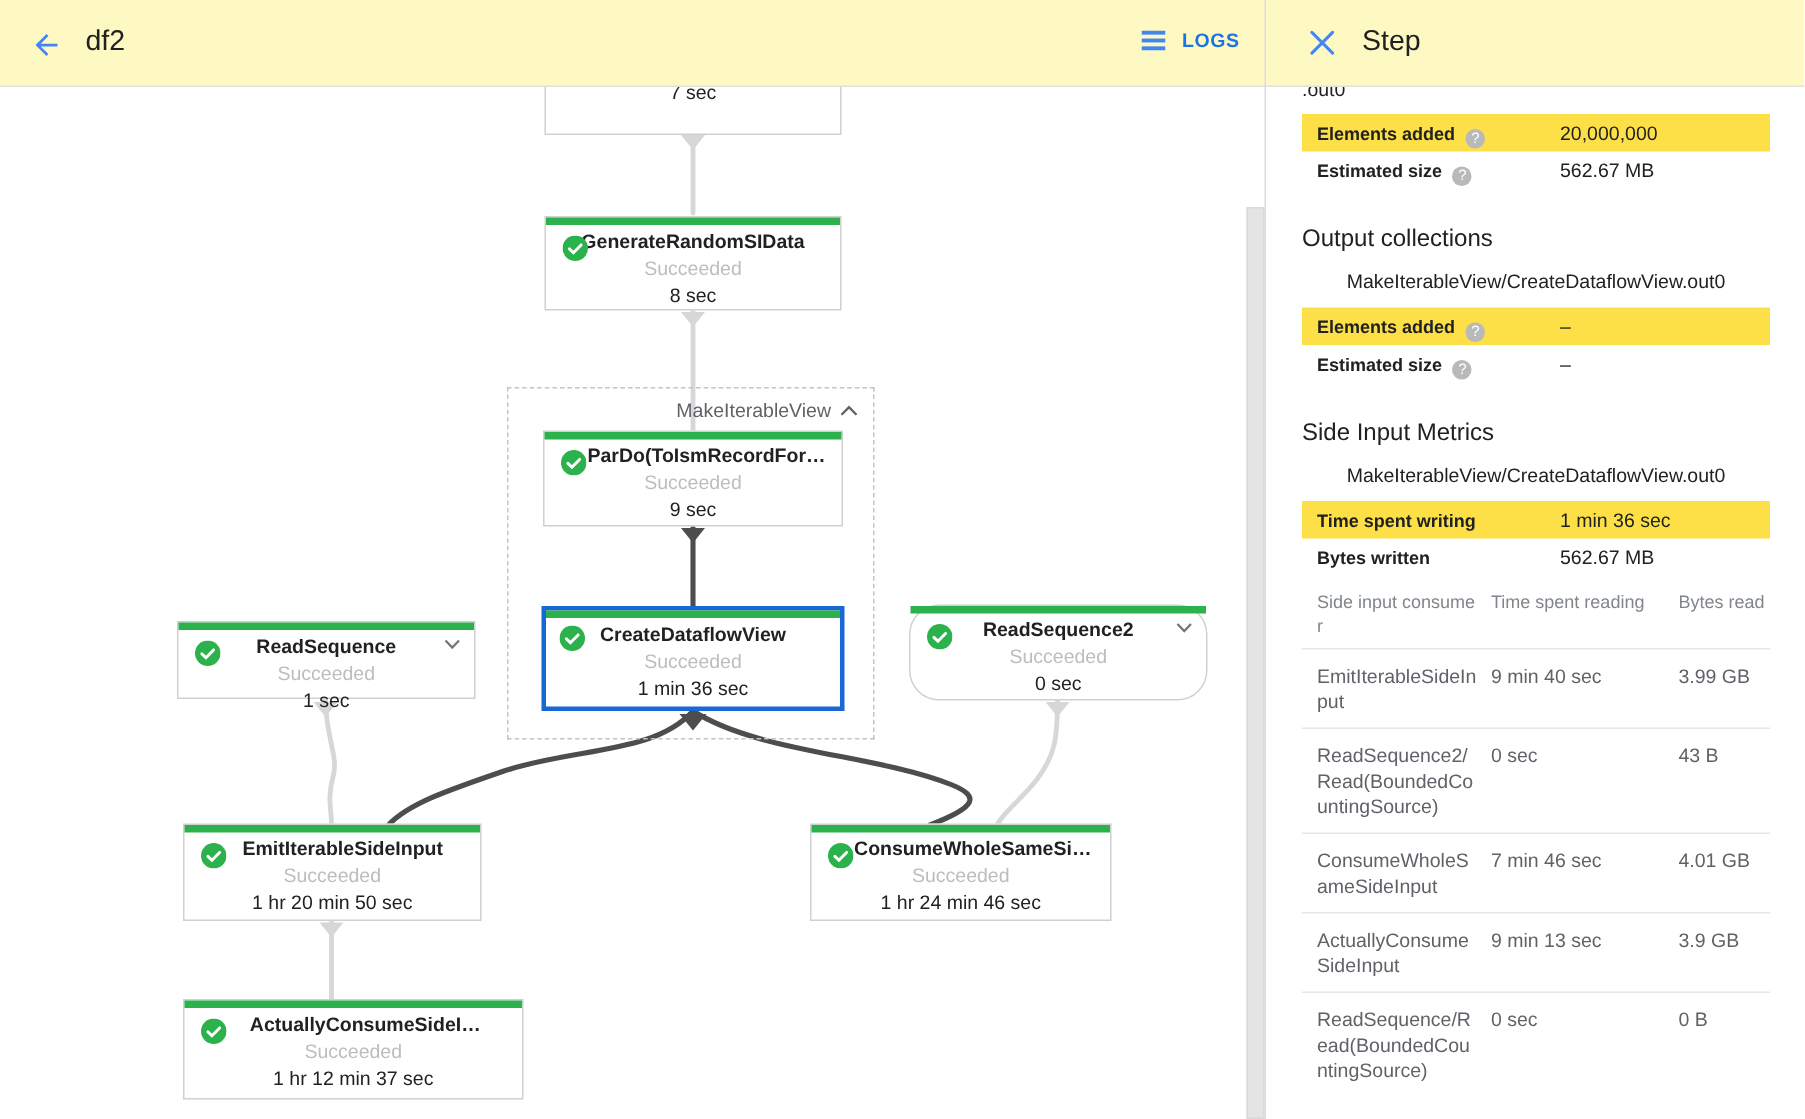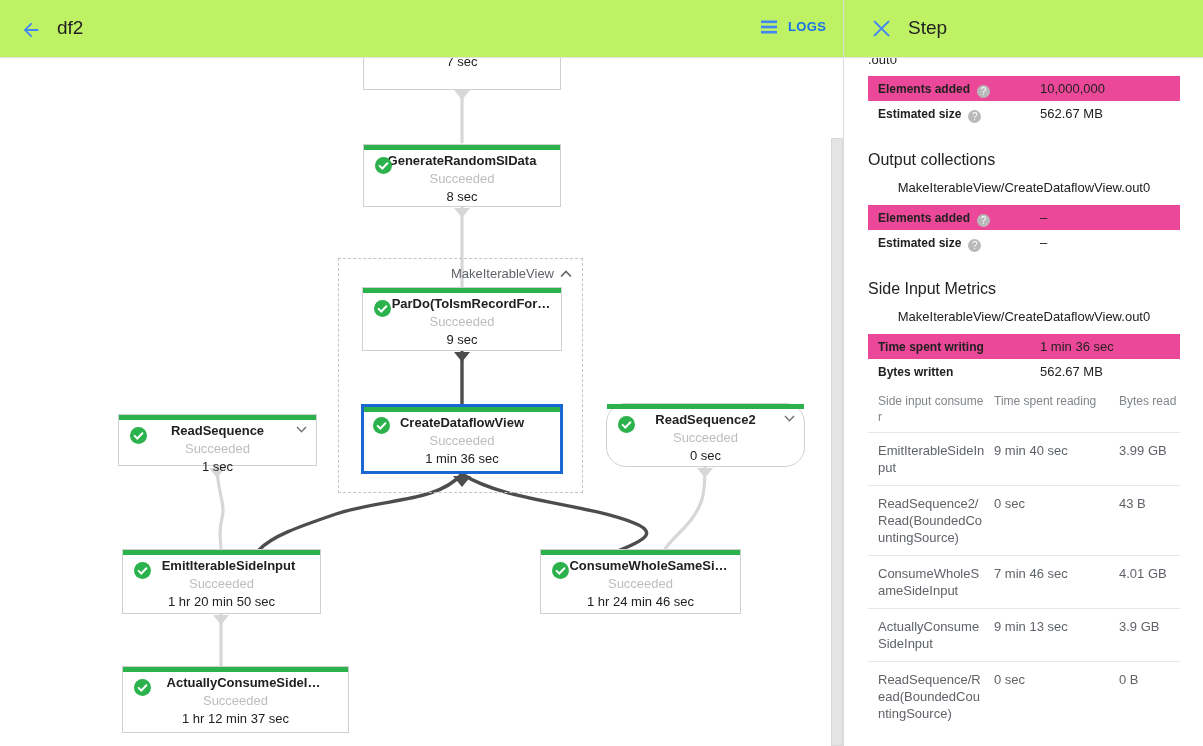--- a/index.html
+++ b/index.html
@@ -1,21 +1,21 @@
 <!DOCTYPE html>
 <html><head>
 <meta charset="utf-8">
 <style>
   * { box-sizing: border-box; margin: 0; padding: 0; }
   html,body { width:1203px; height:746px; overflow:hidden; }
   body { font-family: "Liberation Sans", sans-serif; background:#fff; color:#212121; }
   .app { position:relative; width:1203px; height:746px; background:#fff; }
 
   
-  .appbar { position:absolute; left:0; top:0; width:1203px; height:58px; background:#bef264;
+  .appbar { position:absolute; left:0; top:0; width:1203px; height:58px; background:#fef9c3;
             border-bottom:1px solid #e0e0e0; z-index:10;padding-left:20px; }
   .back-btn { position:absolute; left:20px; top:19px; width:22px; height:22px; cursor:pointer; }
   .job-title { position:absolute; left:57px; top:17px; font-size:19px; color:#212121; }
   .logs-btn { position:absolute; left:761px; top:19px; display:flex; align-items:center; gap:11px;
               color:#1a73e8; font-size:13px; font-weight:bold; letter-spacing:.4px; cursor:pointer; }
   .panel-close { position:absolute; left:873px; top:20px; width:17px; height:17px; cursor:pointer; }
   .panel-title { position:absolute; left:908px; top:17px; font-size:19px; color:#212121; }
 
   
   .vdivider { position:absolute; left:843px; top:0; width:1px; height:746px; background:#dadce0; z-index:12; }
@@ -40,21 +40,21 @@
   .node.selected { border:3px solid #1967d2; }
   .node.selected .ncheck { left:9px; top:10px; }
 
   
   .panel { position:absolute; left:844px; top:58px; width:359px; height:688px; background:#fff;
            overflow:hidden; padding:0 23px 0 24px; font-size:13px; z-index:5; }
   .clip-line { height:11px; overflow:hidden; }
   .clip-line span { display:block; margin-top:-6px; font-size:13px; color:#212121; }
   .kv-group { margin-top:7px; }
   .kvrow { position:relative; height:25px; line-height:25px; padding-left:10px; width:312px; }
-  .kvrow.shaded { background:#ec4899; }
+  .kvrow.shaded { background:#fde047; }
   .kvlabel { font-size:12px; font-weight:bold; color:#212121; }
   .help-icon { display:inline-block; width:13px; height:13px; margin-left:7px; border-radius:50%;
                background:#b9b9b9; color:#fff; font-size:10px; line-height:13px; text-align:center;
                vertical-align:-2px; cursor:pointer; }
   .kvvalue { position:absolute; left:172px; top:0; font-size:13px; color:#212121; }
   .section-heading { margin-top:25px; font-size:16px; font-weight:normal; color:#212121; }
   .collection-name { margin-top:11px; font-size:13px; color:#212121;text-align:center; }
   .kv-after-name { margin-top:10px; }
   .sub-heading { margin-top:15px; font-size:13px; font-weight:bold; color:#212121; }
   .si-table { width:312px; margin-top:2px; }
@@ -213,21 +213,21 @@
 
   <div class="panel">
 
     <div class="clip-line">
       <span>.out0</span>
     </div>
 
     <div class="kv-group">
       <div class="kvrow shaded">
         <span class="kvlabel">Elements added</span><span class="help-icon">?</span>
-        <span class="kvvalue">10,000,000</span>
+        <span class="kvvalue">20,000,000</span>
       </div>
       <div class="kvrow">
         <span class="kvlabel">Estimated size</span><span class="help-icon">?</span>
         <span class="kvvalue">562.67 MB</span>
       </div>
     </div>
 
     <h2 class="section-heading">Output collections</h2>
     <div class="collection-name">MakeIterableView/CreateDataflowView.out0</div>
 

